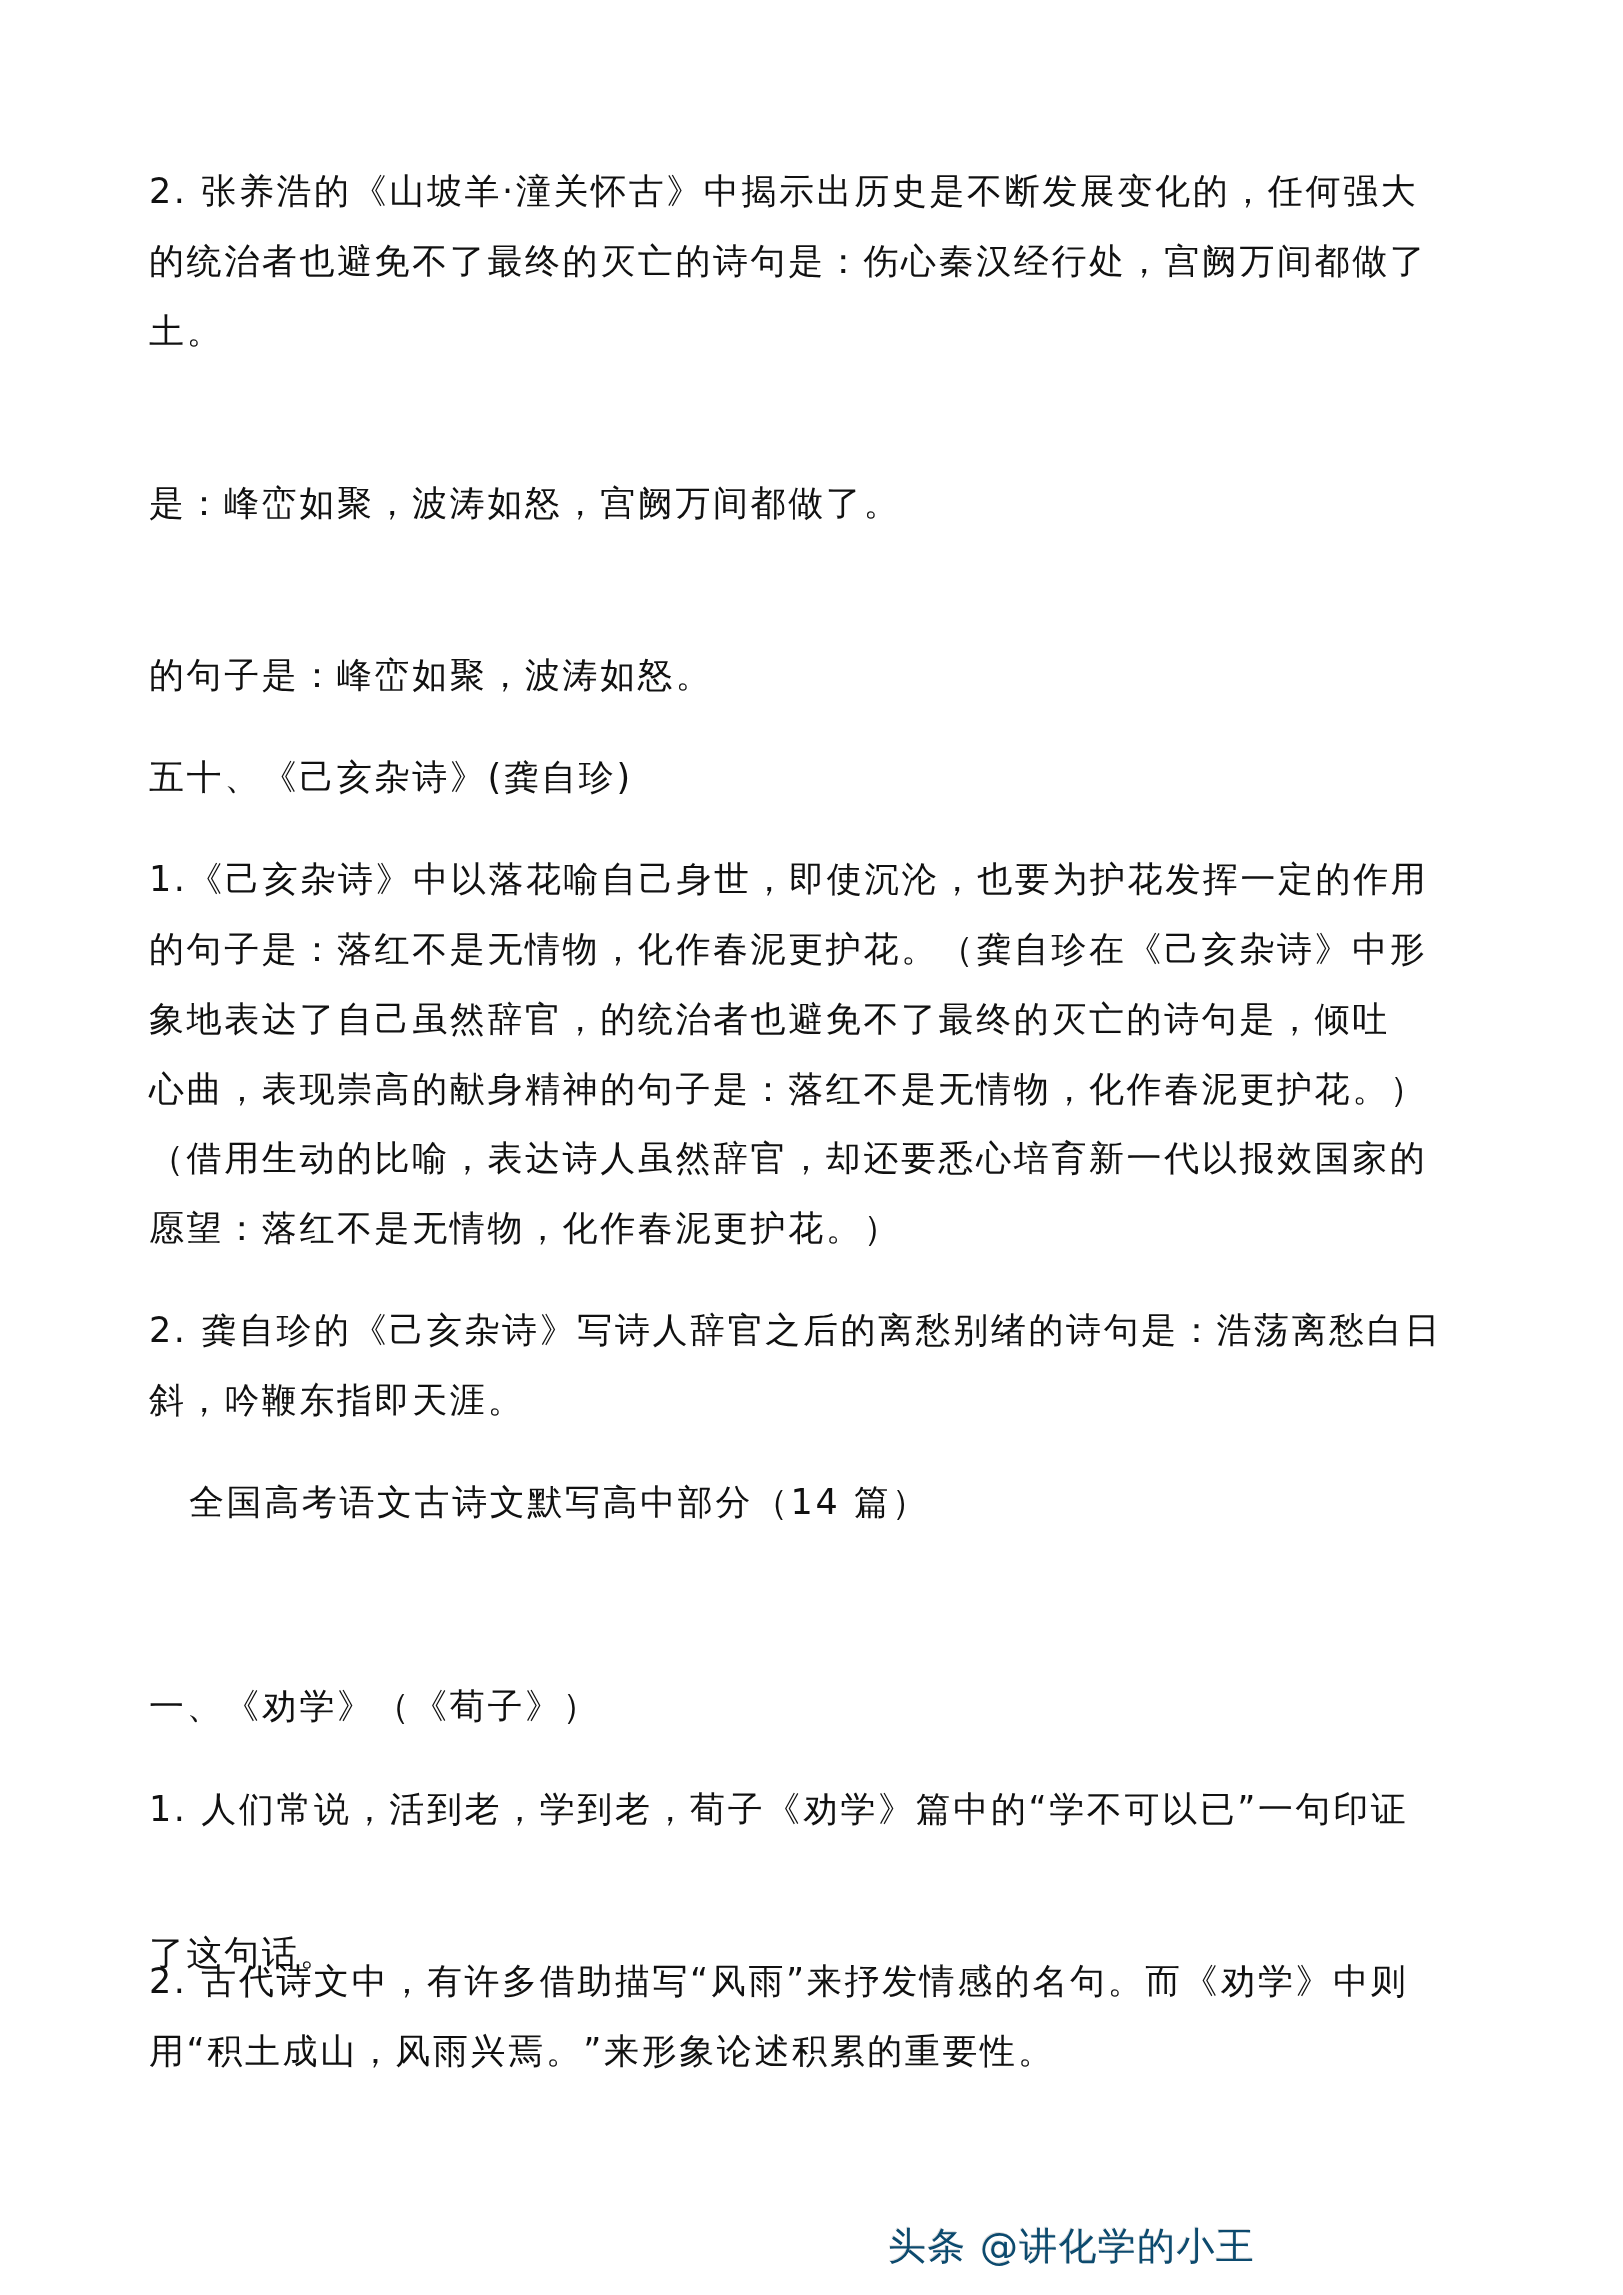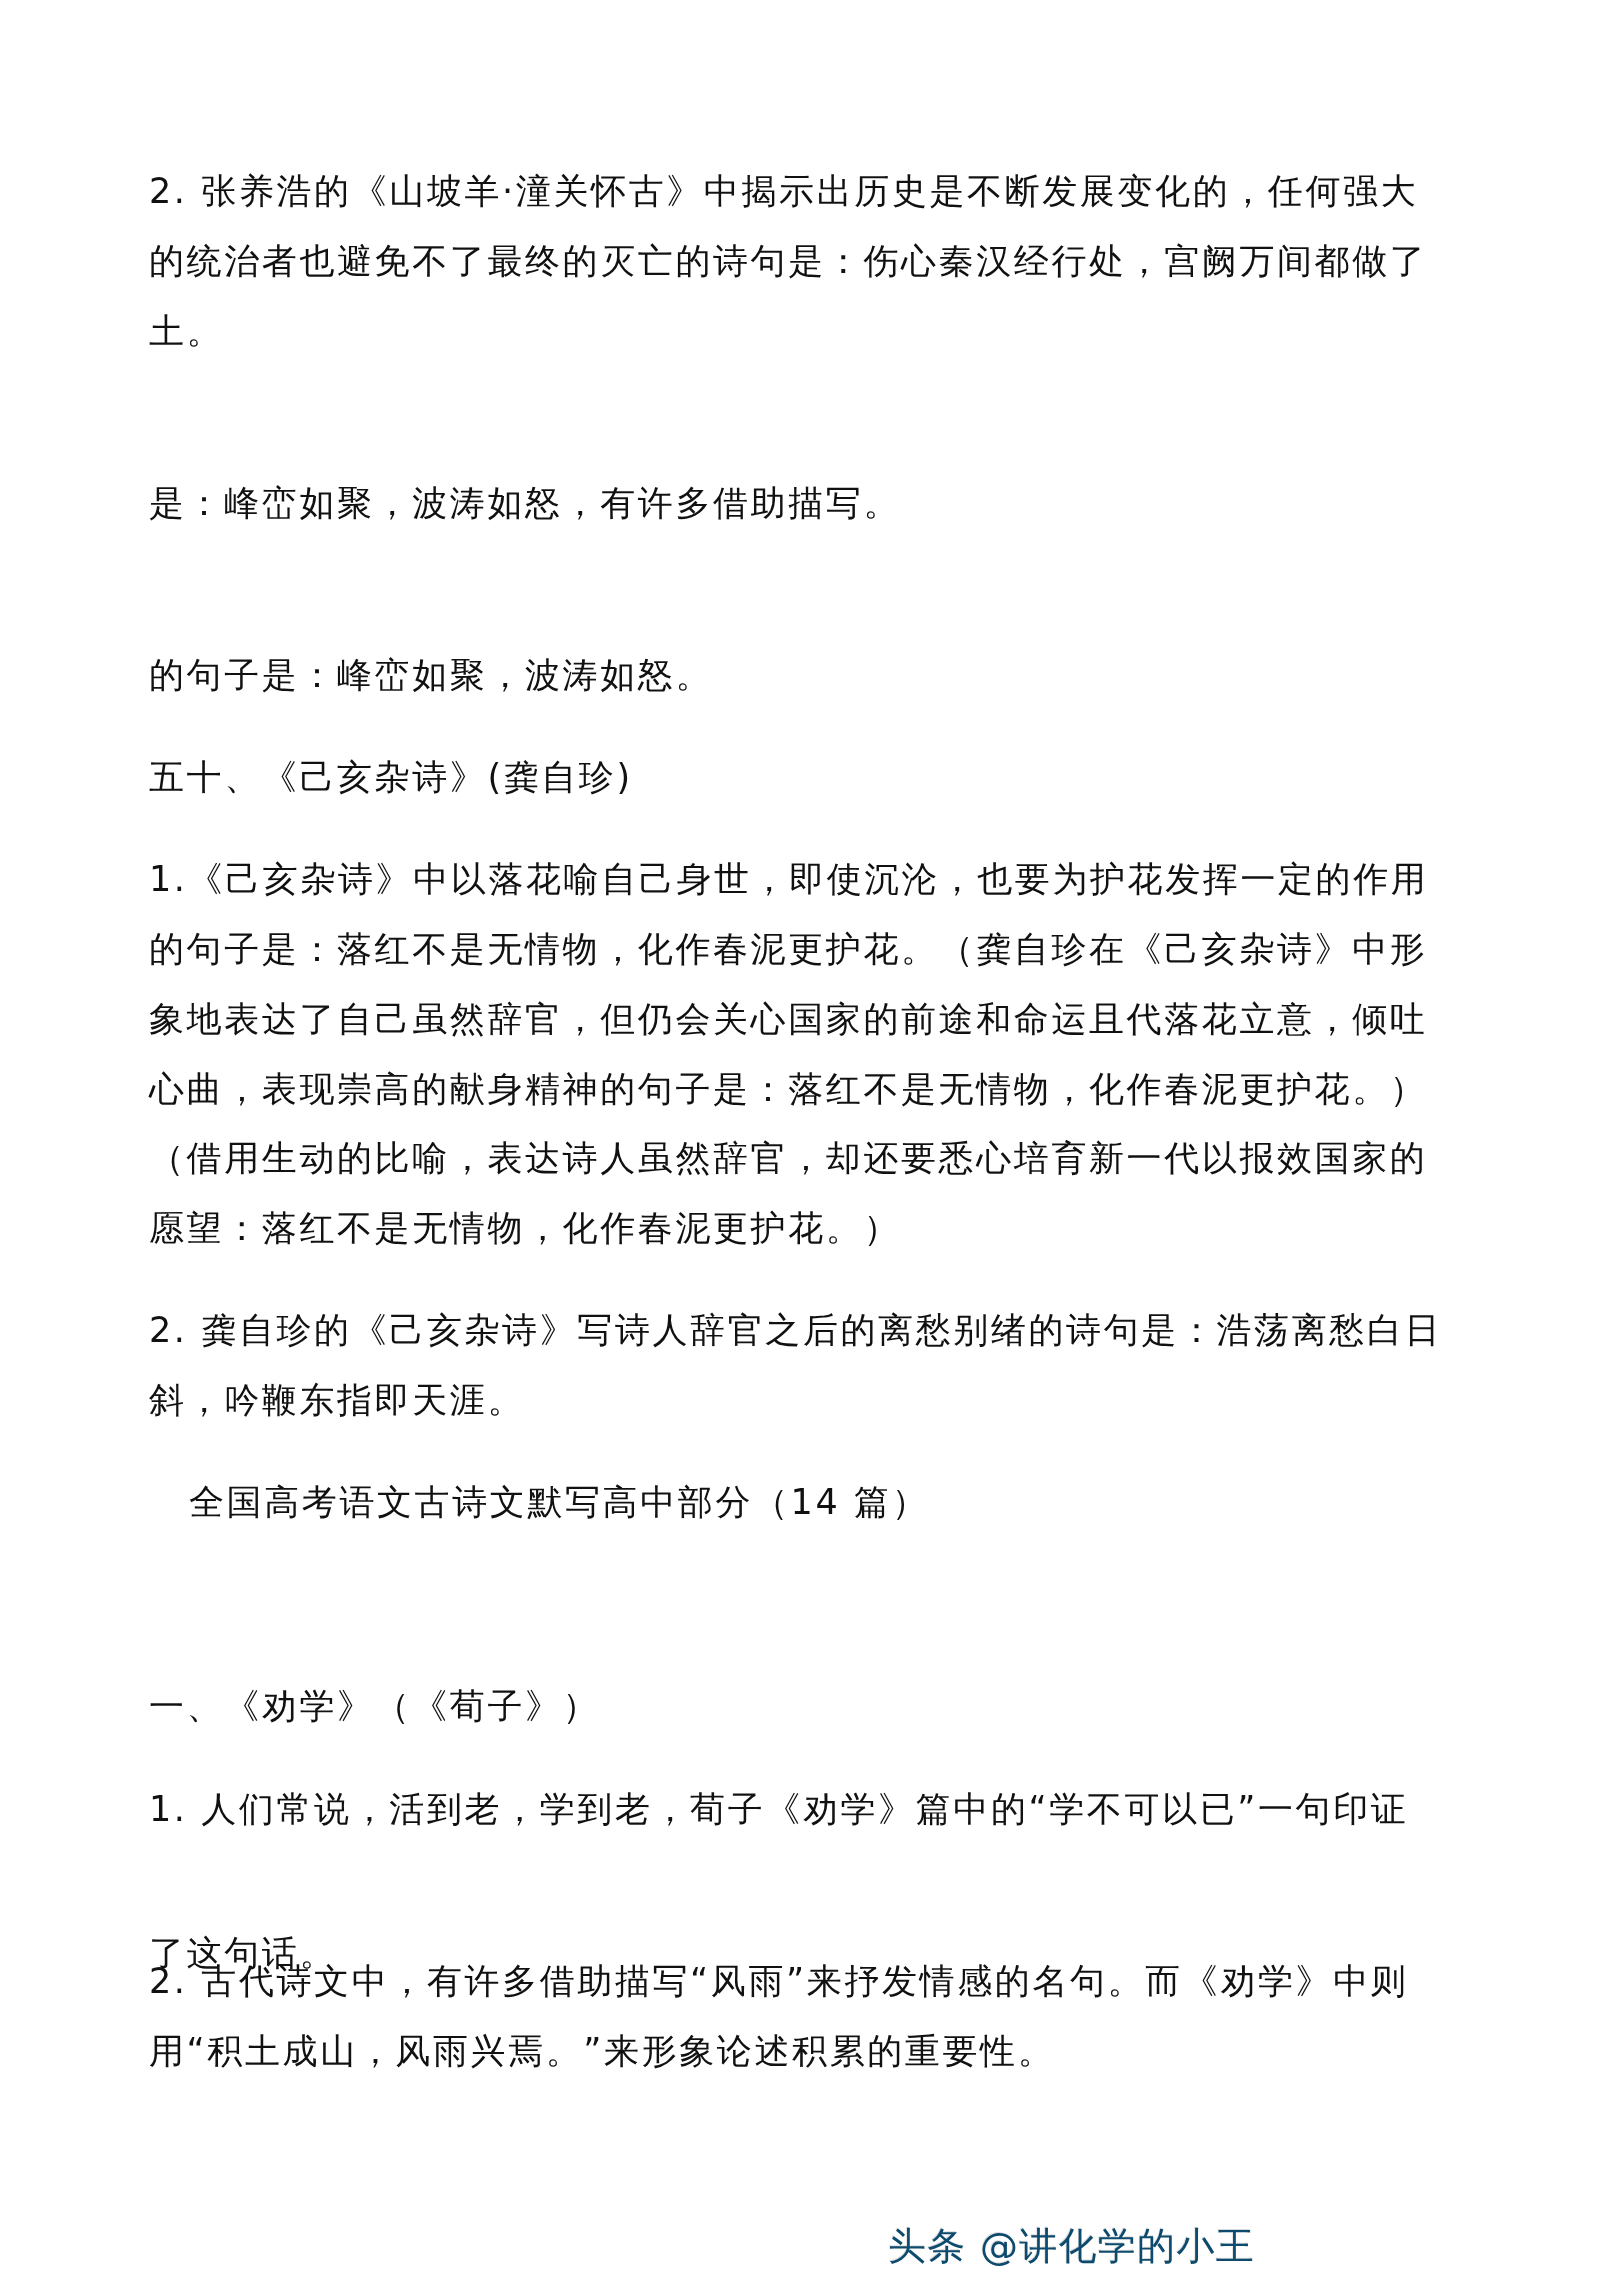--- a/index.html
+++ b/index.html
@@ -47,29 +47,29 @@
   </style>
 </head>
 <body>
 
 <div class="page">
 
   <div class="line" style="top:168px;">2. 张养浩的《山坡羊·潼关怀古》中揭示出历史是不断发展变化的，任何强大</div>
   <div class="line" style="top:238px;">的统治者也避免不了最终的灭亡的诗句是：伤心秦汉经行处，宫阙万间都做了</div>
   <div class="line" style="top:308px;">土。</div>
 
-  <div class="line" style="top:480px;">是：峰峦如聚，波涛如怒，有许多借助描写。</div>
+  <div class="line" style="top:480px;">是：峰峦如聚，波涛如怒，宫阙万间都做了。</div>
 
   <div class="line" style="top:652px;">的句子是：峰峦如聚，波涛如怒。</div>
 
   <div class="line" style="top:754px;">五十、《己亥杂诗》(龚自珍)</div>
 
   <div class="line" style="top:856px;">1.《己亥杂诗》中以落花喻自己身世，即使沉沦，也要为护花发挥一定的作用</div>
   <div class="line" style="top:926px;">的句子是：落红不是无情物，化作春泥更护花。（龚自珍在《己亥杂诗》中形</div>
-  <div class="line" style="top:996px;">象地表达了自己虽然辞官，但仍会关心国家的前途和命运且代落花立意，倾吐</div>
+  <div class="line" style="top:996px;">象地表达了自己虽然辞官，的统治者也避免不了最终的灭亡的诗句是，倾吐</div>
   <div class="line" style="top:1066px;">心曲，表现崇高的献身精神的句子是：落红不是无情物，化作春泥更护花。）</div>
   <div class="line" style="top:1135px;">（借用生动的比喻，表达诗人虽然辞官，却还要悉心培育新一代以报效国家的</div>
   <div class="line" style="top:1205px;">愿望：落红不是无情物，化作春泥更护花。）</div>
 
   <div class="line" style="top:1307px;">2. 龚自珍的《己亥杂诗》写诗人辞官之后的离愁别绪的诗句是：浩荡离愁白日</div>
   <div class="line" style="top:1377px;">斜，吟鞭东指即天涯。</div>
 
   <div class="line" style="top:1479px;margin-left:40px;">全国高考语文古诗文默写高中部分（14 篇）</div>
 
   <div class="line" style="top:1683px;">一、《劝学》（《荀子》）</div>

